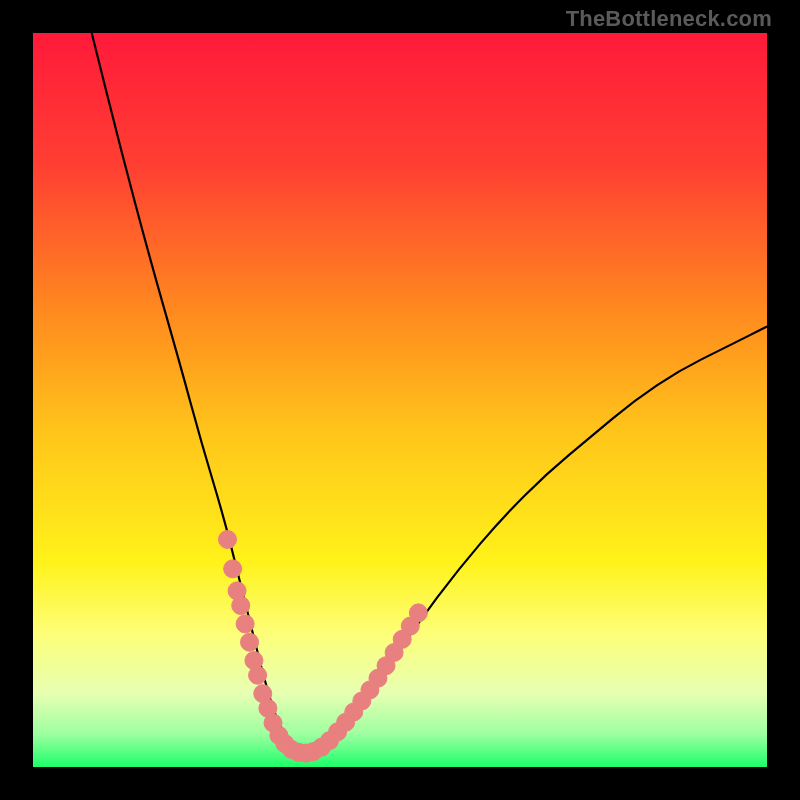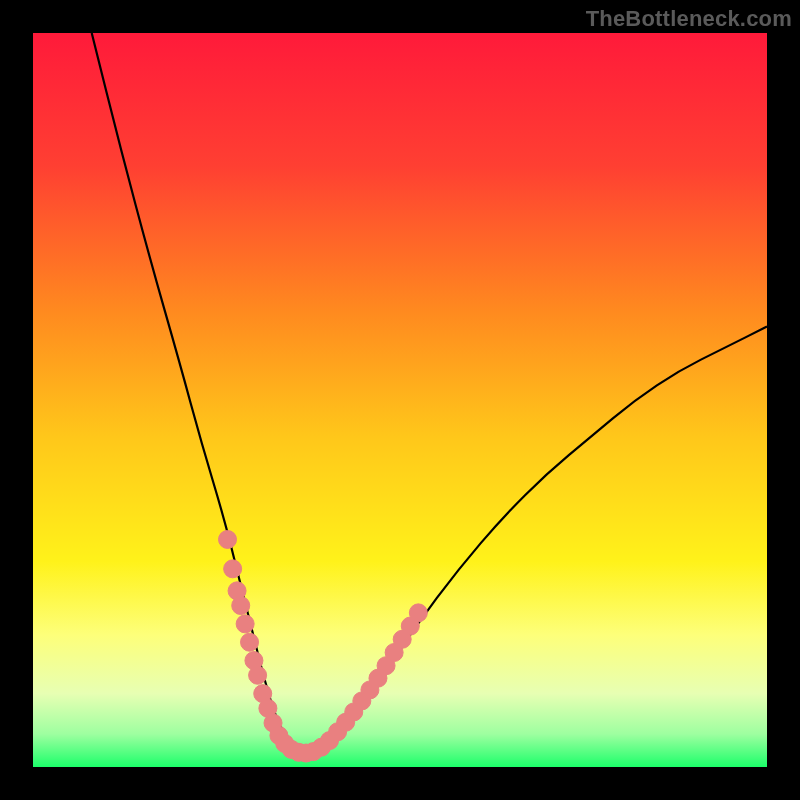--- a/index.html
+++ b/index.html
@@ -14,21 +14,21 @@
   .frame {
     position: absolute;
     top: 0; left: 0;
     width: 800px;
     height: 800px;
     background: #000;
   }
   .watermark {
     position: absolute;
     top: 6px;
-    right: 8px;
+    right: 28px;
     color: #5a5a5a;
     font-size: 22px;
     font-weight: 600;
     letter-spacing: 0.2px;
     z-index: 20;
   }
   svg {
     position: absolute;
     top: 0; left: 0;
   }

